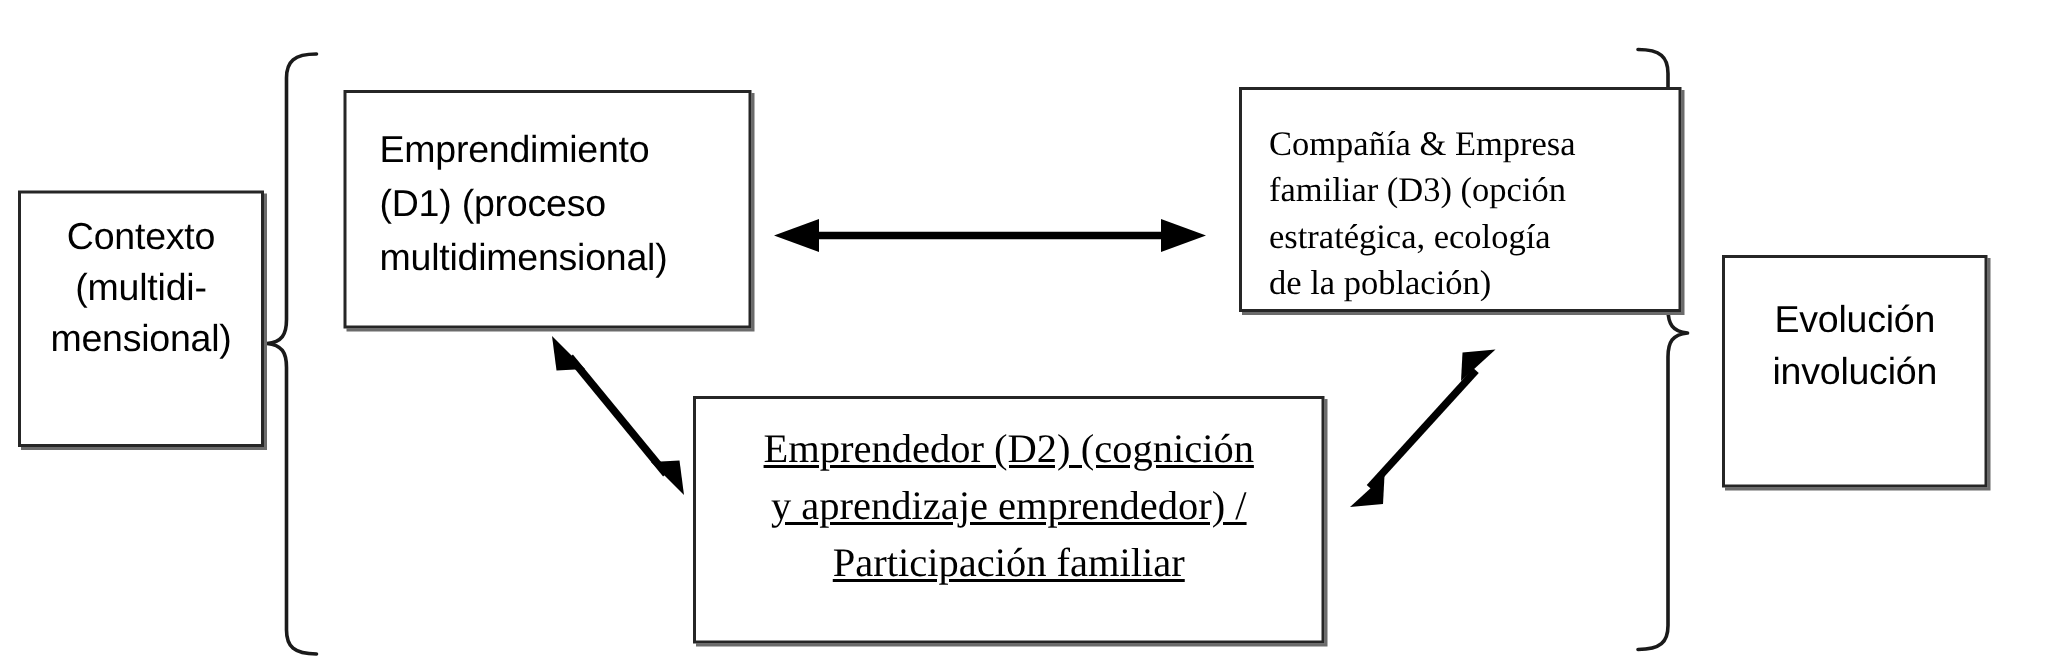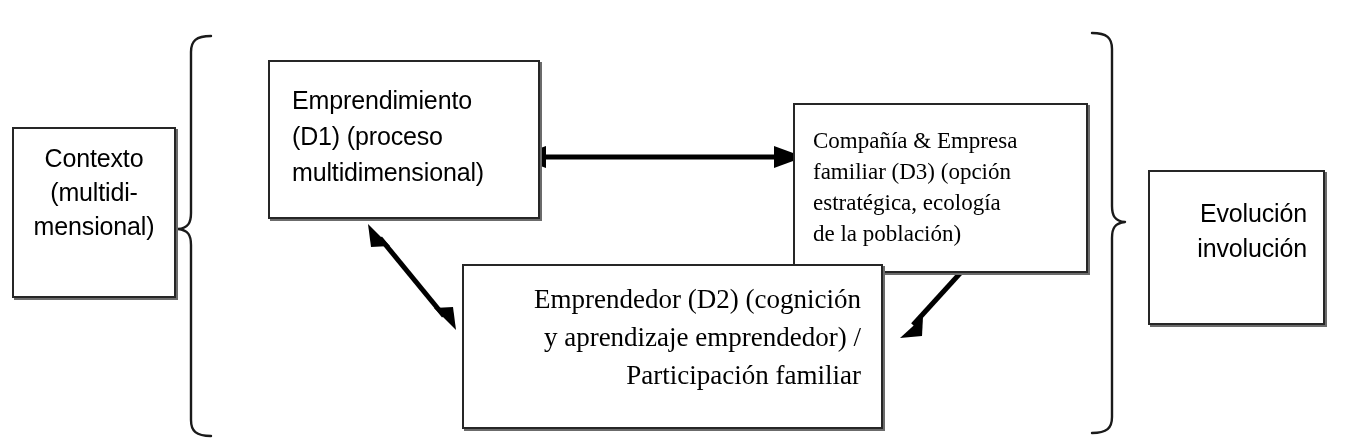--- a/index.html
+++ b/index.html
@@ -52,37 +52,35 @@
     line-height: 34px;
     text-align: center;
   }
 
   
   #box-d1 {
     left: 229px;
     top: 60px;
     width: 272px;
     height: 159px;
-    margin-left: 39px;
   }
   #box-d1 .node-text {
     top: 20px;
     padding: 0 22px;
     font-size: 25px;
     line-height: 36px;
     text-align: left;
   }
 
   
   #box-d3 {
-    left: 793px;
+    left: 826px;
     top: 58px;
     width: 295px;
-    height: 170px;
-    margin-top: 45px;
+    height: 150px;
   }
   #box-d3 .node-text {
     top: 20px;
     padding: 0 18px;
     font-size: 23px;
     line-height: 31px;
     text-align: left;
   }
 
   
@@ -90,36 +88,37 @@
     left: 462px;
     top: 264px;
     width: 421px;
     height: 165px;
   }
   #box-d2 .node-text {
     top: 14px;
     padding: 0 20px;
     font-size: 27px;
     line-height: 38px;
-    text-align: right;
+    text-align: center;
+    text-decoration: underline;
   }
 
   
   #box-evolucion {
     left: 1148px;
     top: 170px;
     width: 177px;
     height: 155px;
   }
   #box-evolucion .node-text {
     top: 24px;
     padding: 0 16px;
     font-size: 25px;
     line-height: 35px;
-    text-align: right;
+    text-align: center;
   }
 
   .connector-layer {
     position: absolute;
     left: 0;
     top: 0;
     width: 1370px;
     height: 446px;
     pointer-events: none;
   }

